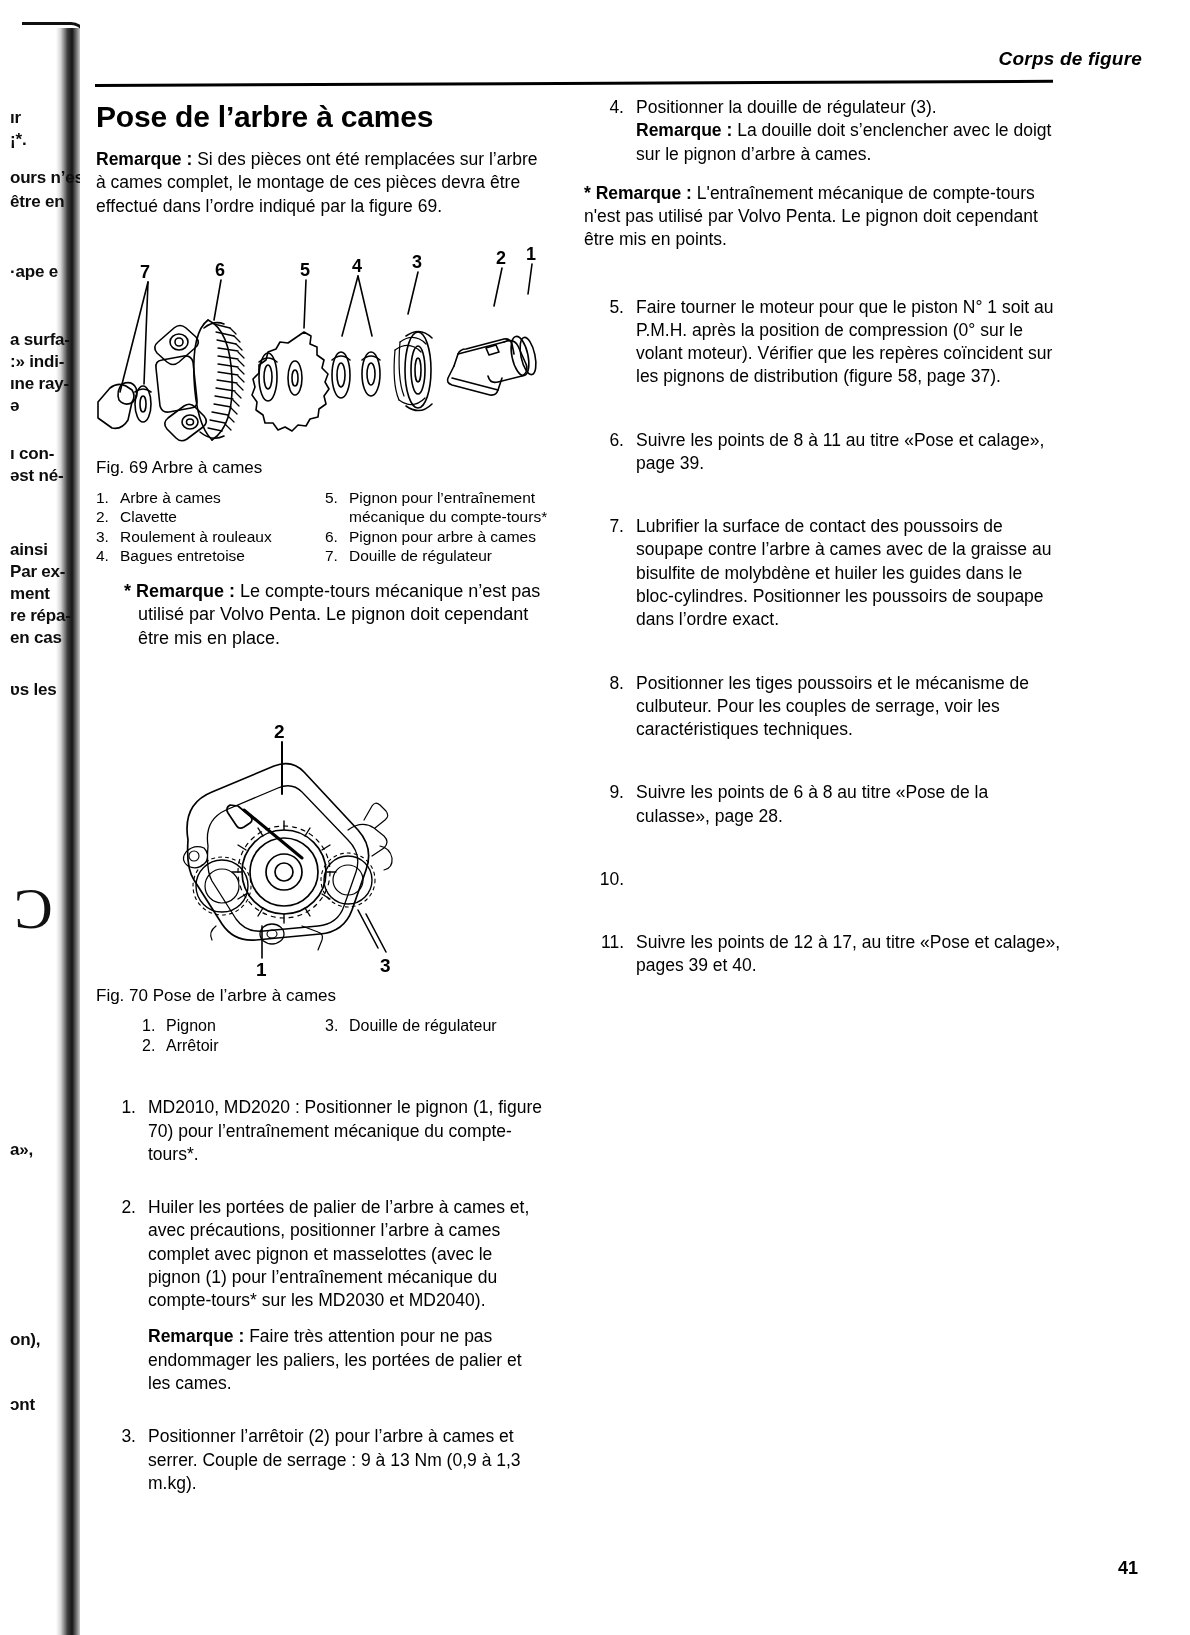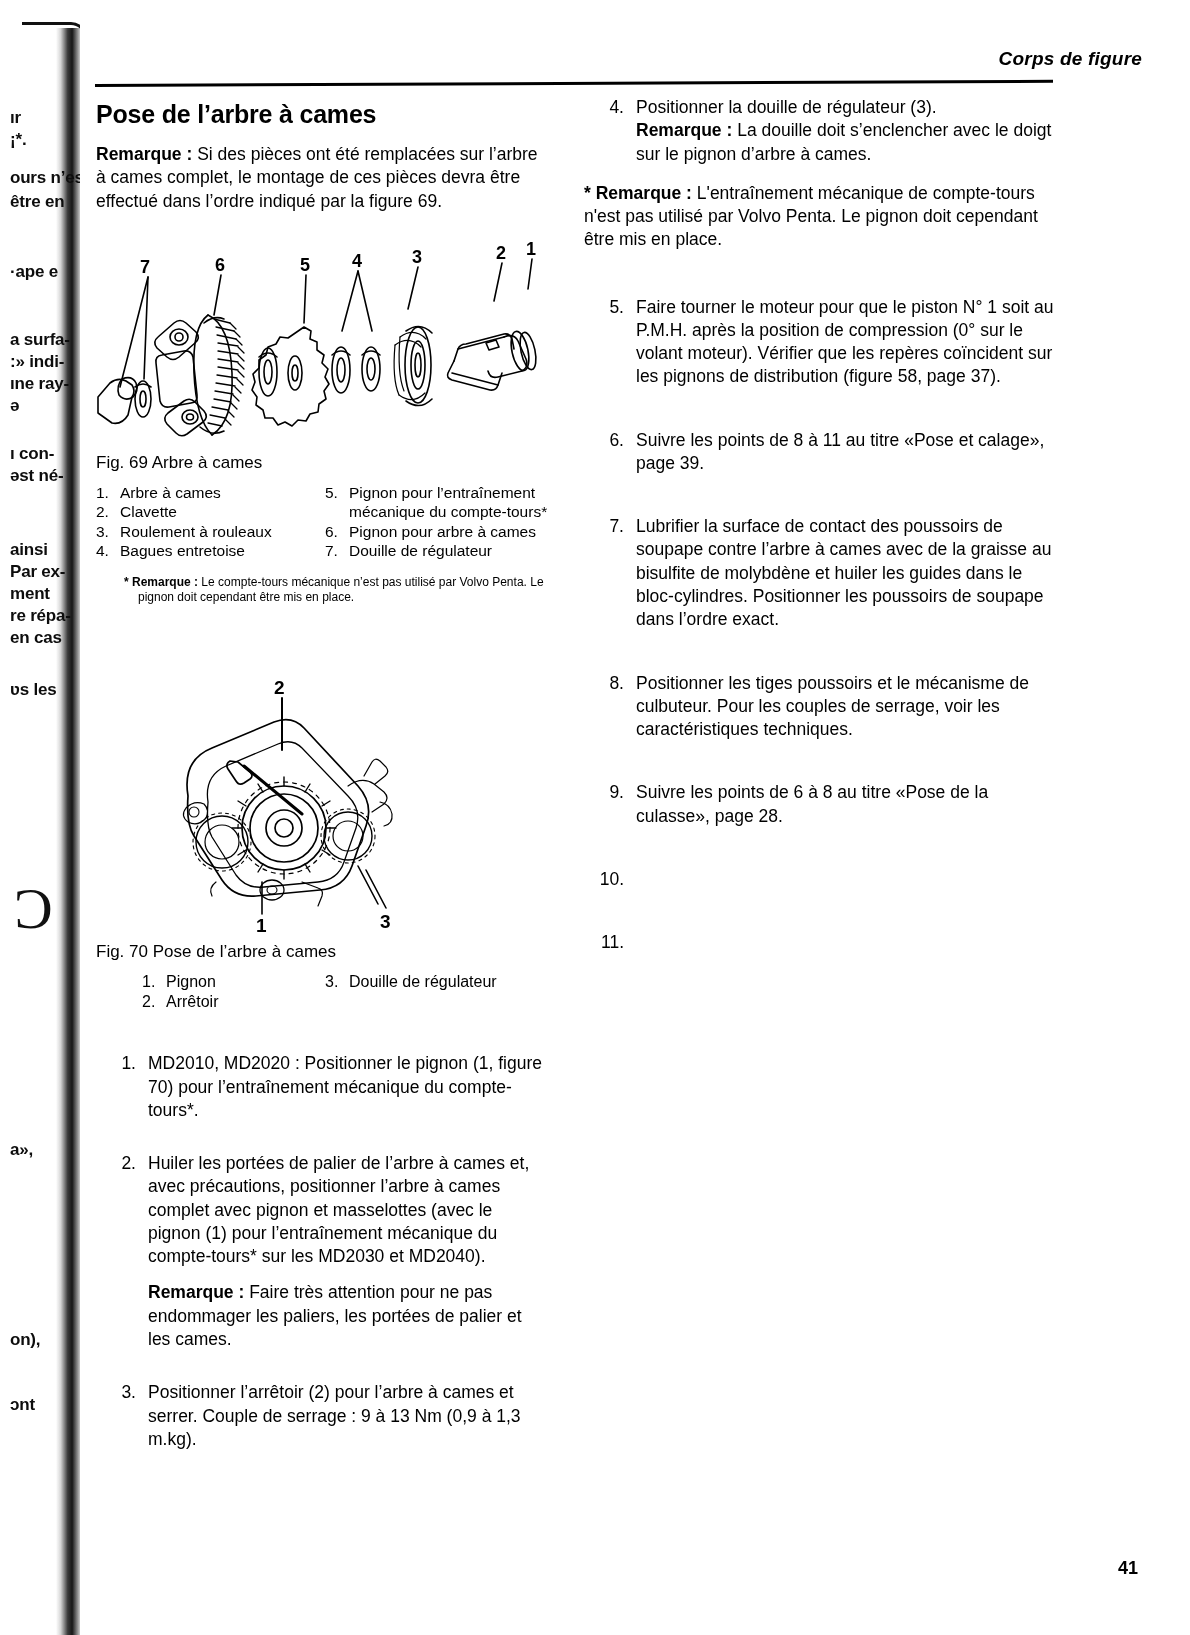--- a/index.html
+++ b/index.html
@@ -102,21 +102,21 @@
     width: 452px;
   }
   #col-right {
     position: absolute;
     left: 584px;
     top: 96px;
     width: 478px;
   }
 
   h1.section-title {
-    font-size: 25px;
+    font-size: 30px;
     font-weight: bold;
     margin: 0 0 14px 0;
     letter-spacing: -0.2px;
   }
 
   p.body {
     font-size: 17.5px;
     line-height: 1.33;
     margin: 0 0 14px 0;
     text-align: left;
@@ -165,21 +165,21 @@
     font-size: 15.5px;
     line-height: 1.26;
   }
   .parts-col { flex: 1 1 0; }
   .part-row { display: flex; }
   .part-num { width: 24px; flex: 0 0 auto; }
   .part-label { flex: 1 1 auto; }
   .part-cont { padding-left: 24px; }
 
   .fig-note {
-    font-size: 12px;
+    font-size: 18px;
     line-height: 1.3;
     margin: 14px 0 4px 28px;
     padding-left: 14px;
     text-indent: -14px;
   }
 
   
   #fig70-parts {
     width: 360px;
     margin: 0 auto;
@@ -492,21 +492,21 @@
       <div class="step-num">4.</div>
       <div class="step-body">
         <p style="margin-bottom:0;">Positionner la douille de régulateur (3).</p>
         <p>
           <span class="lead">Remarque :</span><span> La douille doit s’enclencher avec le doigt sur le pignon d’arbre à cames.</span>
         </p>
       </div>
     </div>
 
     <div class="note-block">
-      <span class="lead">* Remarque :</span><span> L'entraînement mécanique de compte-tours n'est pas utilisé par Volvo Penta. Le pignon doit cependant être mis en place.</span>
+      <span class="lead">* Remarque :</span><span> L'entraînement mécanique de compte-tours n'est pas utilisé par Volvo Penta. Le pignon doit cependant être mis en points.</span>
     </div>
 
     <div style="margin-top:44px;">
 
       <div class="step" style="margin-bottom:40px;">
         <div class="step-num">5.</div>
         <div class="step-body">
           <p>Faire tourner le moteur pour que le piston N° 1 soit au P.M.H. après la position de compression (0° sur le volant moteur). Vérifier que les repères coïncident sur les pignons de distribution (figure 58, page 37).</p>
         </div>
       </div>
@@ -538,20 +538,23 @@
           <p>Suivre les points de 6 à 8 au titre «Pose de la culasse», page 28.</p>
         </div>
       </div>
 
       <div class="step" style="margin-bottom:40px;">
         <div class="step-num">10.</div>
       </div>
 
       <div class="step">
         <div class="step-num">11.</div>
+        <div class="step-body">
+          <p>Suivre les points de 12 à 17, au titre «Pose et calage», pages 39 et 40.</p>
+        </div>
       </div>
 
     </div>
   </div>
 
   <div id="page-number">41</div>
 
 </div>
 
 </body></html>

